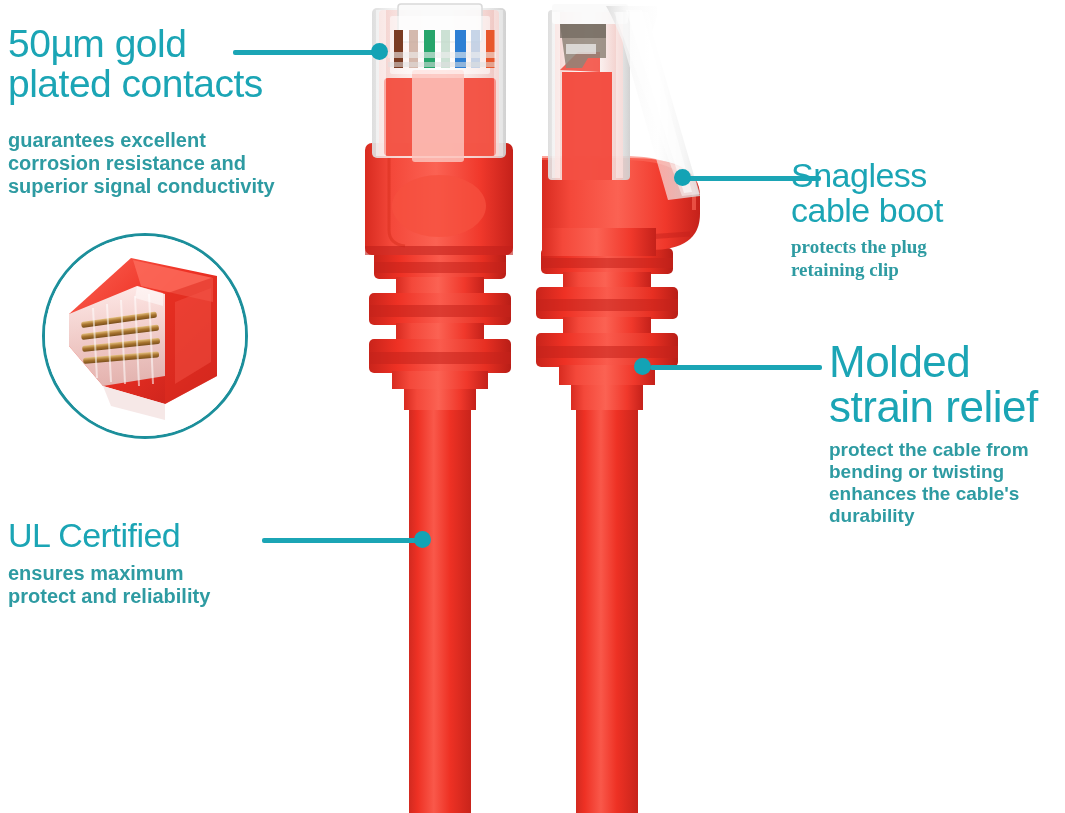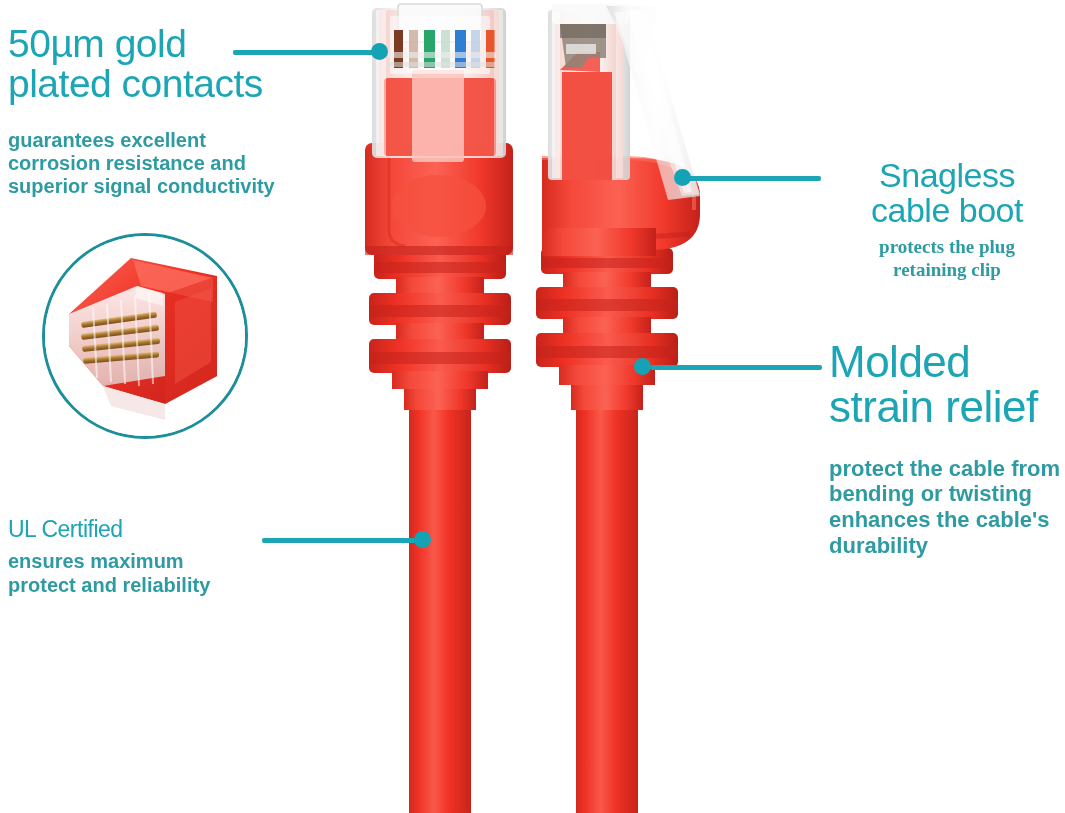--- a/index.html
+++ b/index.html
@@ -34,30 +34,30 @@
     font-weight: bold;
     line-height: 1.17;
     white-space: pre-line;
     margin: 0;
   }
 
   #callout-gold       { left: 8px;  top: 24px;  width: 330px; }
   #callout-gold .title { font-size: 39px; }
   #callout-gold .body  { font-size: 20px; margin-top: 25px; }
 
-  #callout-snagless   { left: 829px; top: 158px; width: 236px; text-align: center; }
+  #callout-snagless   { left: 791px; top: 158px; width: 236px; }
   #callout-snagless .title { font-size: 34px; }
   #callout-snagless .body  { font-size: 19px; margin-top: 9px; font-family: Liberation Serif, serif; }
 
   #callout-strain     { left: 829px; top: 340px; width: 236px; }
   #callout-strain .title { font-size: 44px; }
-  #callout-strain .body  { font-size: 22px; margin-top: 26px; }
+  #callout-strain .body  { font-size: 19px; margin-top: 9px; }
 
   #callout-ul         { left: 8px;  top: 518px; width: 300px; }
-  #callout-ul .title  { font-size: 23px; }
+  #callout-ul .title  { font-size: 34px; }
   #callout-ul .body   { font-size: 20px; margin-top: 9px; }
 
   
   .leader-line {
     position: absolute;
     height: 5px;
     background: #1BA5B5;
     border-radius: 2px;
   }
   .leader-dot {

